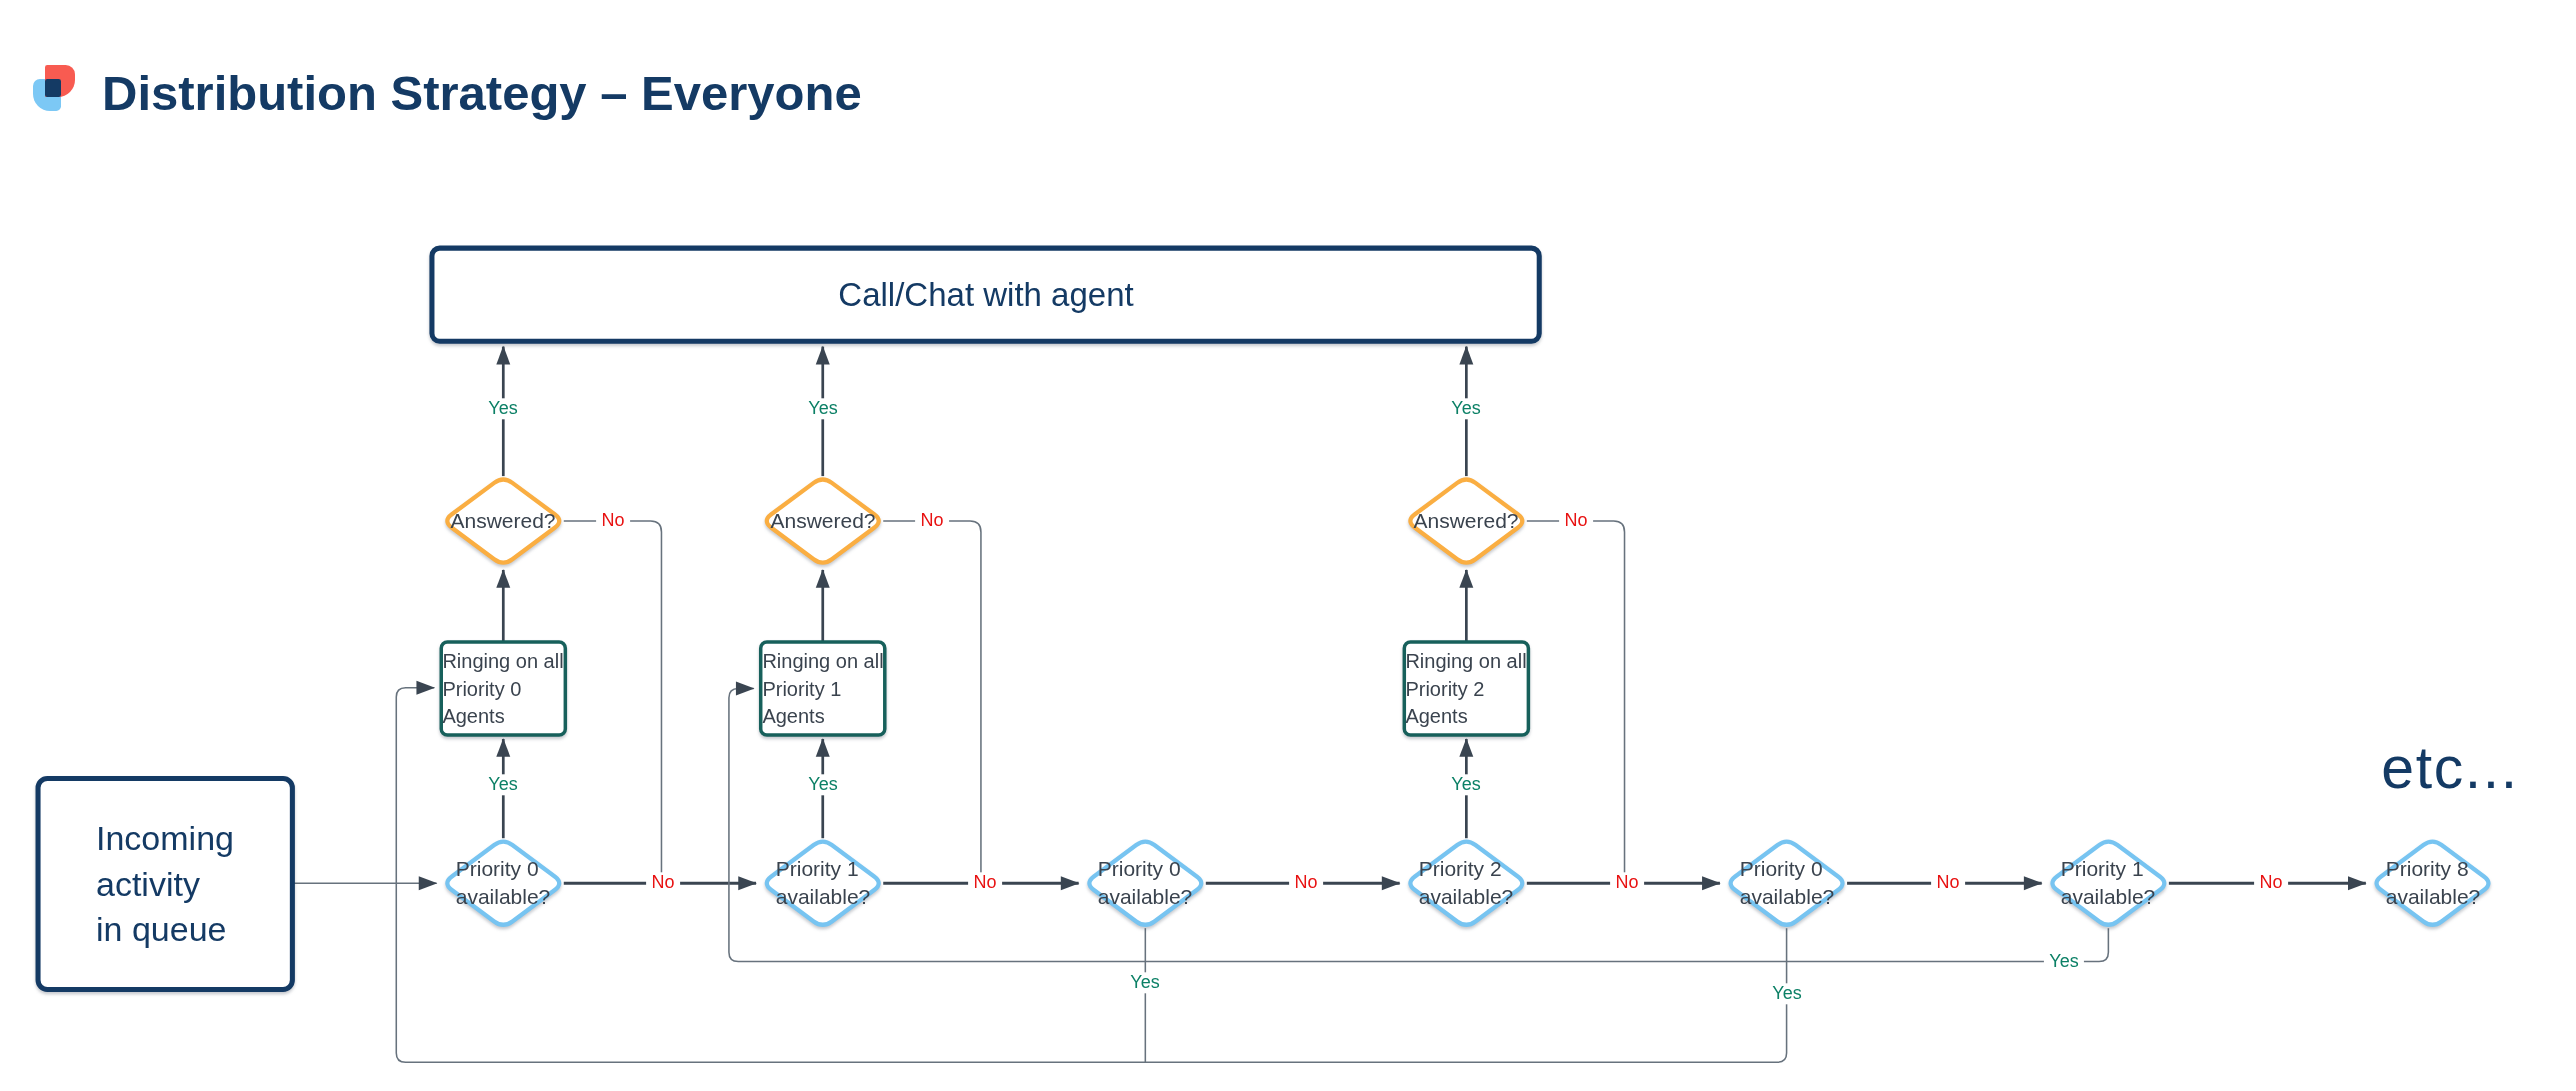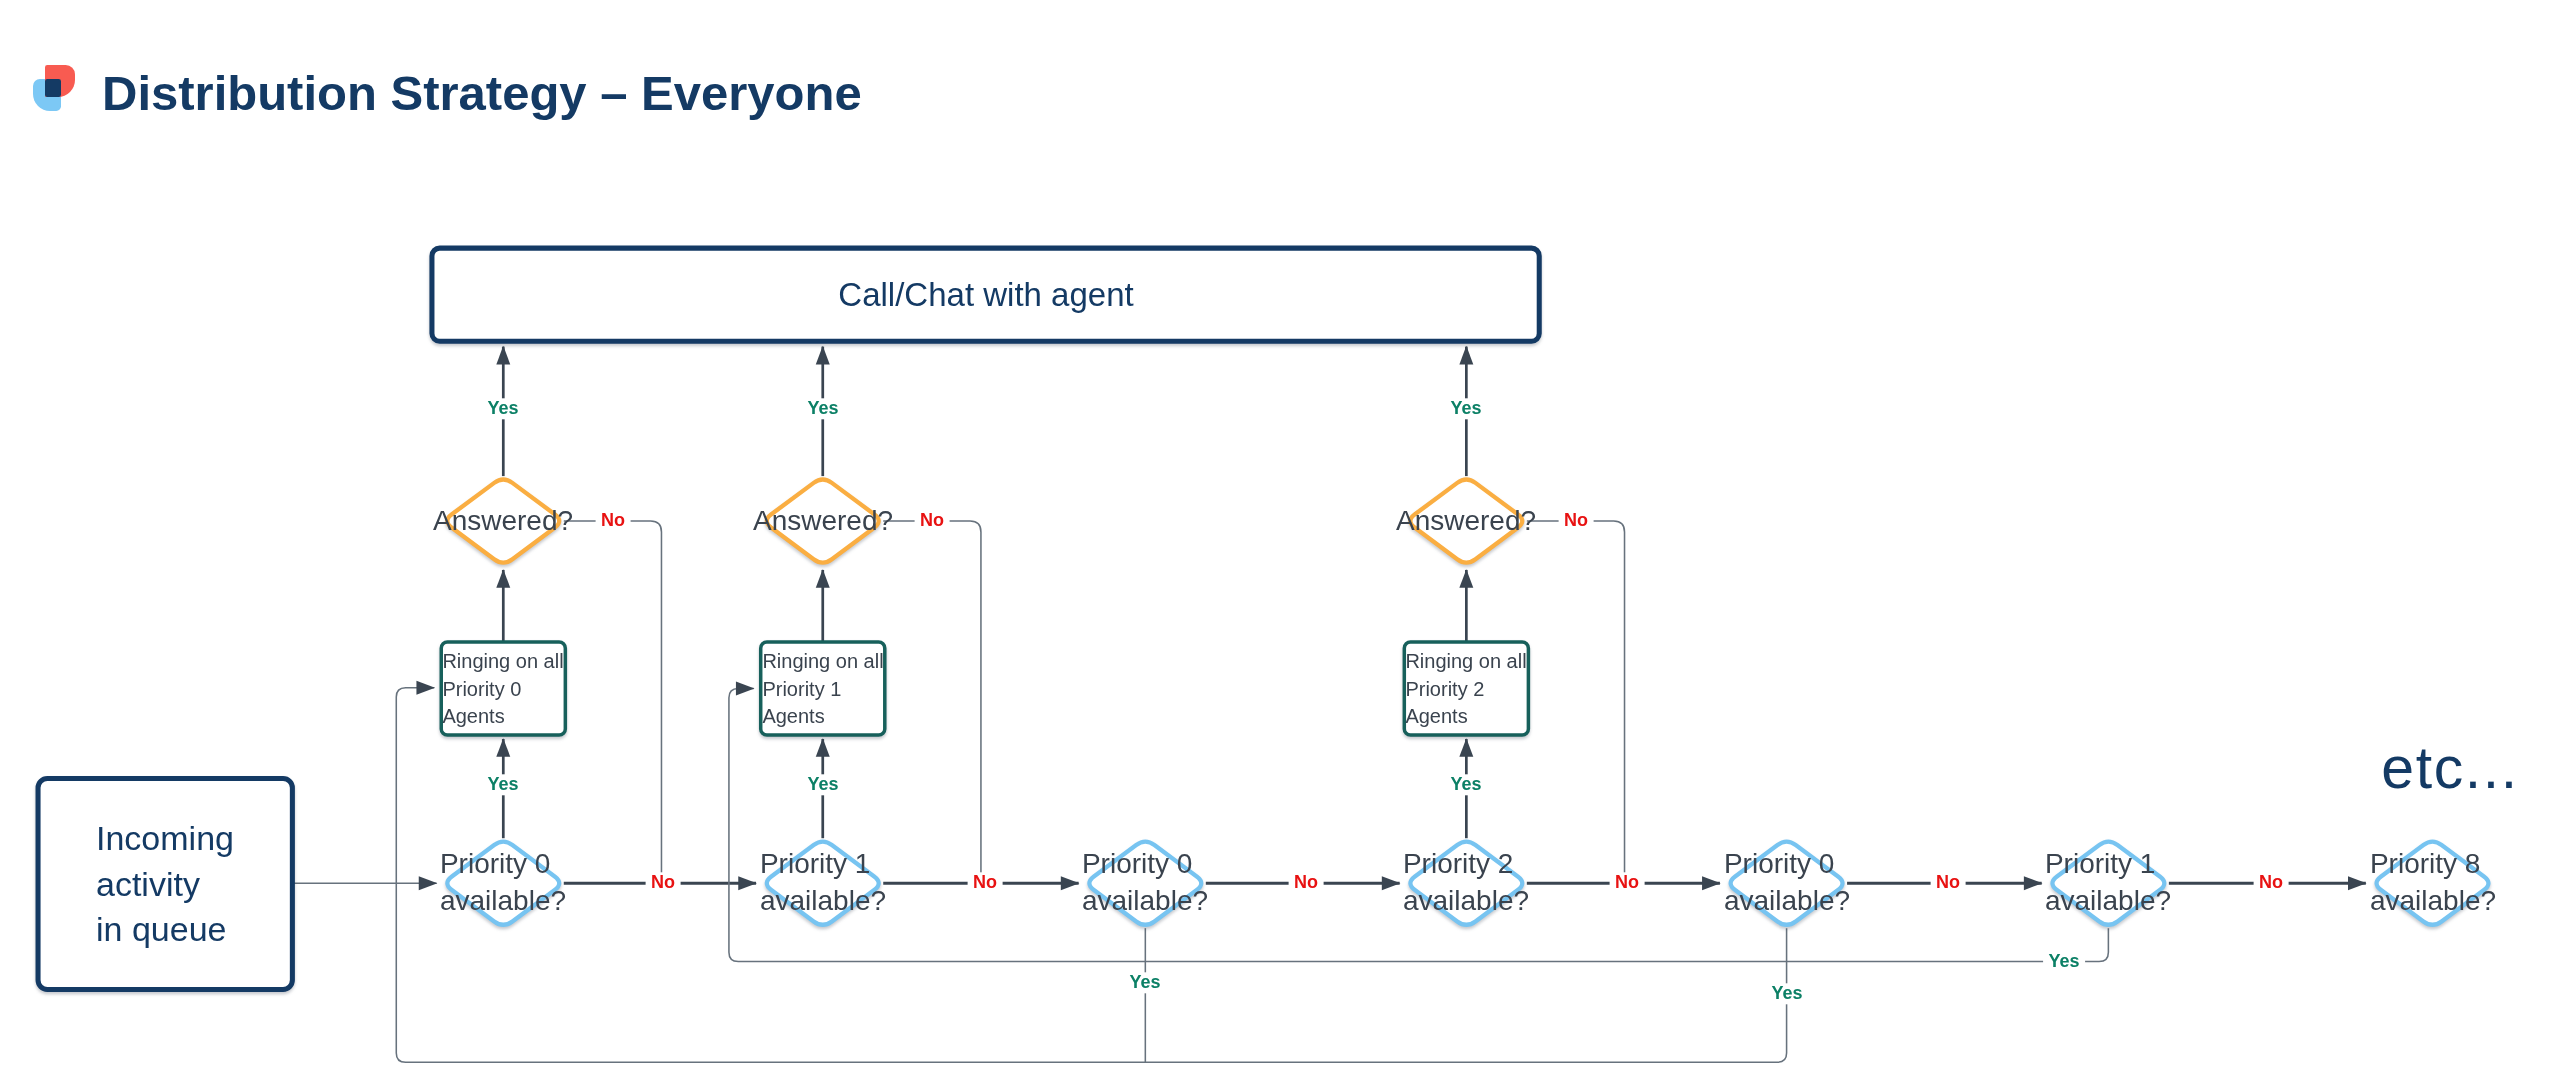--- a/index.html
+++ b/index.html
@@ -14,28 +14,28 @@
   .main-line{stroke:var(--line-main);stroke-width:3.5;fill:none;}
   .row-line{stroke:var(--line-main);stroke-width:4;fill:none;}
   .loop-line{stroke:var(--line-loop);stroke-width:2;fill:none;}
   .shape{fill:#ffffff;filter:drop-shadow(0px 3px 2px rgba(70,80,95,.30));}
   .navy-box{stroke:var(--navy);stroke-width:6.5;}
   .teal-box{stroke:var(--teal);stroke-width:4.5;}
   .orange-diamond{stroke:var(--orange);stroke-width:5.5;}
   .blue-diamond{stroke:var(--light-blue);stroke-width:5.5;}
   .lbl{position:absolute;transform:translate(-50%,-50%);text-align:left;
        white-space:pre-line;color:var(--slate-text);}
-  .lbl.node-sm{font-size:28px;line-height:1.32;}
+  .lbl.node-sm{font-size:21px;line-height:1.32;}
   .lbl.node-ring{font-size:20px;line-height:1.38;}
   .lbl.node-navy{font-size:33px;color:var(--navy);}
   .lbl.node-incoming{font-size:34px;line-height:1.34;color:var(--navy);}
   .lbl.title{font-size:49px;font-weight:bold;color:var(--navy);transform:none;
              white-space:nowrap;text-align:left;}
   .lbl.etc{font-size:59px;color:var(--navy);letter-spacing:1.6px;}
-  .elabel{position:absolute;transform:translate(-50%,-50%);font-size:18px;font-weight:bold;
+  .elabel{position:absolute;transform:translate(-50%,-50%);font-size:18px;font-weight:normal;
           background:#fff;padding:0.8px 5.4px;line-height:1.1;}
   .elabel.yes{color:var(--yes-green);}
   .elabel.no{color:var(--no-red);}
   .logo{position:absolute;left:33px;top:65px;width:45px;height:48px;}
   .logo .red{position:absolute;left:12.4px;top:0;width:29.5px;height:32px;
              background:var(--logo-red);border-radius:2.3px 9.3px 17px 1.6px;}
   .logo .blue{position:absolute;left:0;top:14px;width:28px;height:32px;
               background:var(--logo-blue);border-radius:7px 1.6px 4.7px 17px;}
   .logo .navy{position:absolute;left:12.4px;top:14px;width:15.5px;height:18px;
               background:var(--navy);border-radius:2.3px;}

